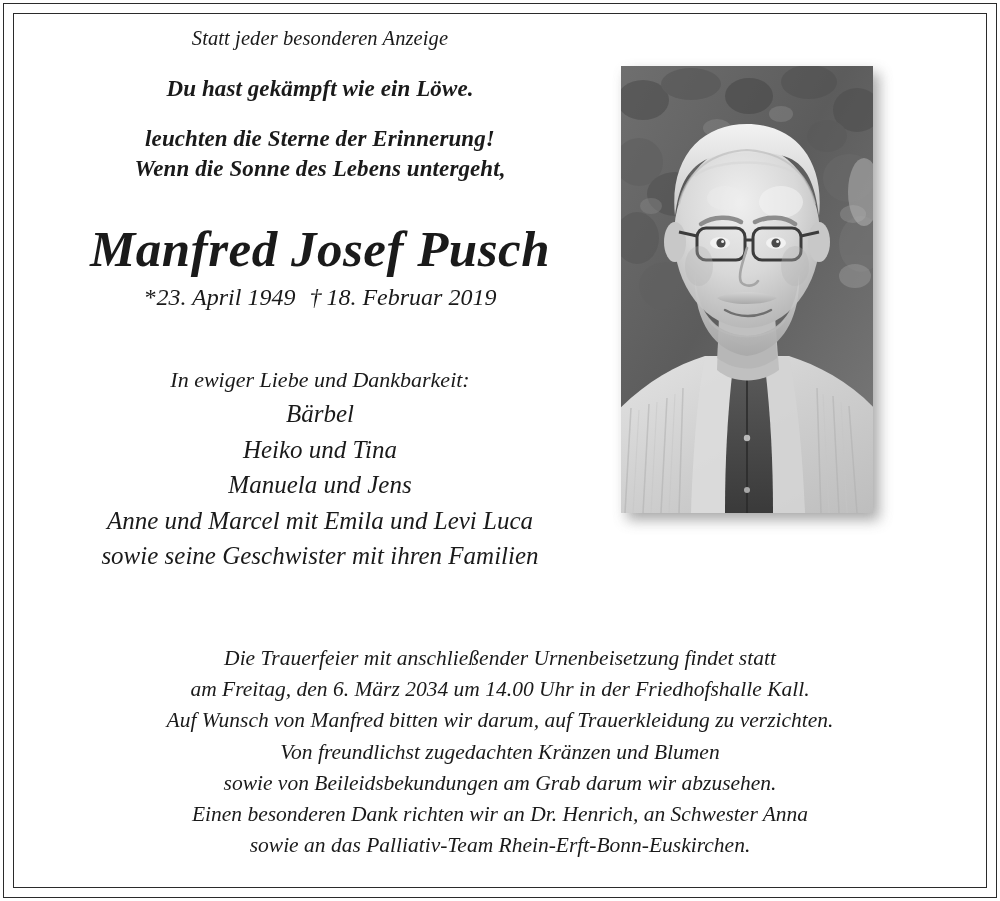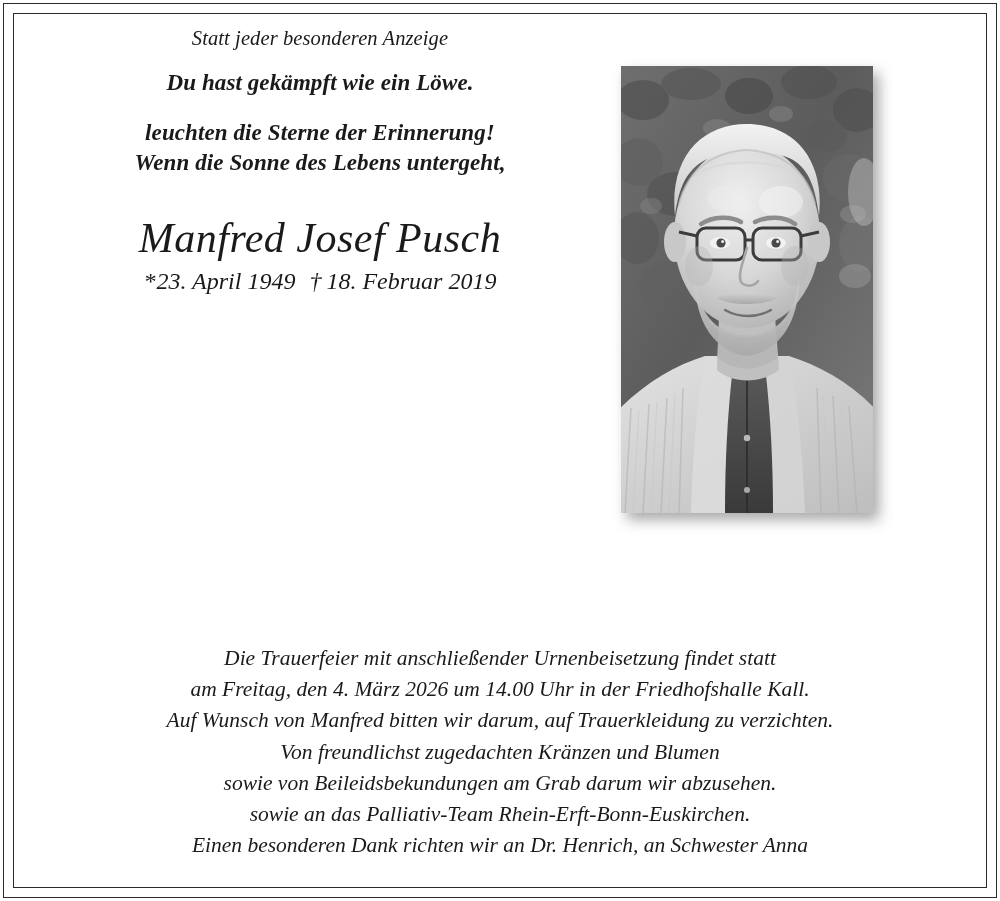--- a/index.html
+++ b/index.html
@@ -55,39 +55,40 @@
     font-style: italic;
   }
 
   .epigraph-intro {
     font-size: 20.5px;
     line-height: 1.25;
     margin: 8px 0 0 0;
     letter-spacing: 0.1px;
   }
   .verse-block {
-    margin-top: 16px;
+    margin-top: 22px;
   }
   .verse-line {
     font-size: 23px;
     font-weight: bold;
     line-height: 1.32;
     margin: 0;
     letter-spacing: 0.1px;
   }
   .verse-block.second {
     margin-top: 20px;
   }
 
   .deceased-name {
-    font-size: 42px;
+    font-size: 51px;
     line-height: 1.1;
     margin: 36px 0 0 0;
     letter-spacing: 0.5px;
     white-space: nowrap;
+    font-weight: bold;
   }
   .life-dates {
     font-size: 24px;
     line-height: 1.2;
     margin: 6px 0 0 0;
     white-space: nowrap;
   }
   .date-gap {
     display: inline-block;
     width: 14px;
@@ -190,34 +191,42 @@
       <p class="verse-line">leuchten die Sterne der Erinnerung!</p>
       <p class="verse-line">Wenn die Sonne des Lebens untergeht,</p>
     </div>
 
     <p class="deceased-name">Manfred Josef Pusch</p>
 
     <p class="life-dates">
       <span>*</span><span style="margin-left:1px">23. April 1949</span><span class="date-gap"></span><span>†</span><span style="margin-left:5px">18. Februar 2019</span>
     </p>
 
+    <div class="mourners-block">
+      <p class="mourners-intro">In ewiger Liebe und Dankbarkeit:</p>
+      <p class="mourner-line first-name">Bärbel</p>
+      <p class="mourner-line">Heiko und Tina</p>
+      <p class="mourner-line">Manuela und Jens</p>
+      <p class="mourner-line">Anne und Marcel mit Emila und Levi Luca</p>
+      <p class="mourner-line">sowie seine Geschwister mit ihren Familien</p>
+    </div>
 
   </div>
 
   <div class="lower-block">
 
 
     <div class="service-details">
       <p class="service-line">Die Trauerfeier mit anschließender Urnenbeisetzung findet statt</p>
-      <p class="service-line">am Freitag, den 4. März 2026 um 14.00 Uhr in der Friedhofshalle Kall.</p>
+      <p class="service-line">am Freitag, den 6. März 2034 um 14.00 Uhr in der Friedhofshalle Kall.</p>
       <p class="service-line">Auf Wunsch von Manfred bitten wir darum, auf Trauerkleidung zu verzichten.</p>
       <p class="service-line">Von freundlichst zugedachten Kränzen und Blumen</p>
       <p class="service-line">sowie von Beileidsbekundungen am Grab darum wir abzusehen.</p>
+      <p class="service-line">Einen besonderen Dank richten wir an Dr. Henrich, an Schwester Anna</p>
       <p class="service-line">sowie an das Palliativ-Team Rhein-Erft-Bonn-Euskirchen.</p>
-      <p class="service-line">Einen besonderen Dank richten wir an Dr. Henrich, an Schwester Anna</p>
     </div>
 
   </div>
 
   <div class="portrait-wrap">
     <div class="portrait-shadow"></div>
     <div class="portrait-photo">
       <svg viewBox="0 0 252 447" preserveAspectRatio="xMidYMid slice" aria-hidden="true">
         <defs>
           <linearGradient id="bgFoliage" x1="0" y1="0" x2="1" y2="1">

